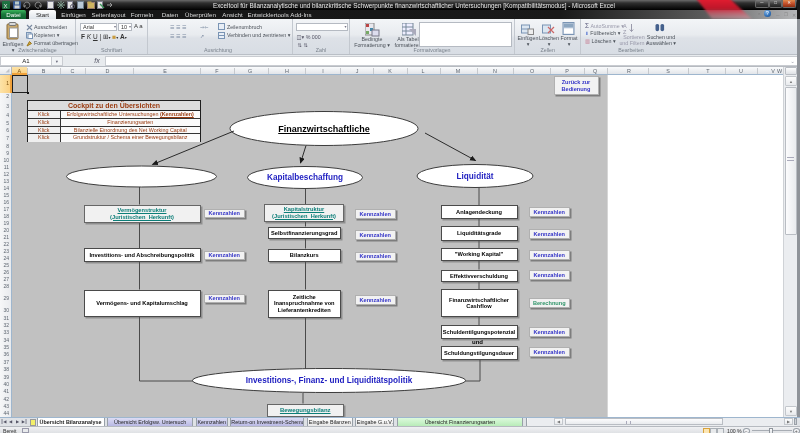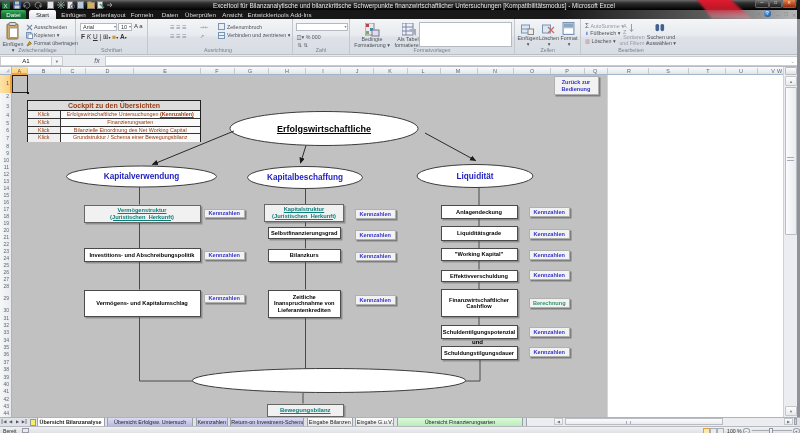--- a/index.html
+++ b/index.html
@@ -427,25 +427,25 @@
  <div class="cprow" style="height:7.7px">
         <div class="cpk">Klick</div>
         <div class="cpd">Bilanzielle Einordnung des Net Working Capital</div>
       </div>
  <div class="cprow" style="height:7.8px;border-bottom:none">
         <div class="cpk">Klick</div>
         <div class="cpd">Grundstruktur / Schema einer Bewegungsbilanz</div>
       </div>
 </div>
     <div class="elb" style="left:230px;top:121px;width:188px;height:15px;font-size:9px;color:#000">
-      <u>Erfolgswirtschaftliche</u>
-    </div>
-    <div class="elb" style="left:67px;top:169px;width:149px;height:15px;font-size:8.2px">Kapitalverwendung</div>
+      <u>Finanzwirtschaftliche</u>
+    </div>
     <div class="elb" style="left:417px;top:168.5px;width:116px;height:15.0px;font-size:8.2px">Liquidität</div>
     <div class="elb" style="left:248px;top:170px;width:114px;height:15px;font-size:8.2px">Kapitalbeschaffung</div>
+    <div class="elb" style="left:193px;top:373px;width:272px;height:15px;font-size:8.2px">Investitions-, Finanz- und Liquiditätspolitik</div>
     <div class="bx tealbx" style="left:83.5px;top:204.5px;width:117.0px;height:18.0px;">
       <u>Vermögenstruktur<br>(Juristischen&nbsp; Herkunft)</u>
     </div>
     <div class="bx" style="left:83.5px;top:248px;width:117.0px;height:13.5px;">Investitions- und Abschreibungspolitik</div>
     <div class="bx" style="left:83.5px;top:289.5px;width:117.0px;height:27.5px;">Vermögens- und Kapitalumschlag</div>
     <div class="kb" style="left:203.5px;top:208.5px;width:41.5px;height:9.5px;color:#3535c8">Kennzahlen</div>
     <div class="kb" style="left:203.5px;top:250.5px;width:41.5px;height:9.5px;color:#3535c8">Kennzahlen</div>
     <div class="kb" style="left:203.5px;top:293.5px;width:41.5px;height:9.5px;color:#3535c8">Kennzahlen</div>
     <div class="bx tealbx" style="left:264px;top:203.5px;width:80px;height:18.0px;">
       <u>Kapitalstruktur<br>(Juristischen&nbsp; Herkunft)</u>

